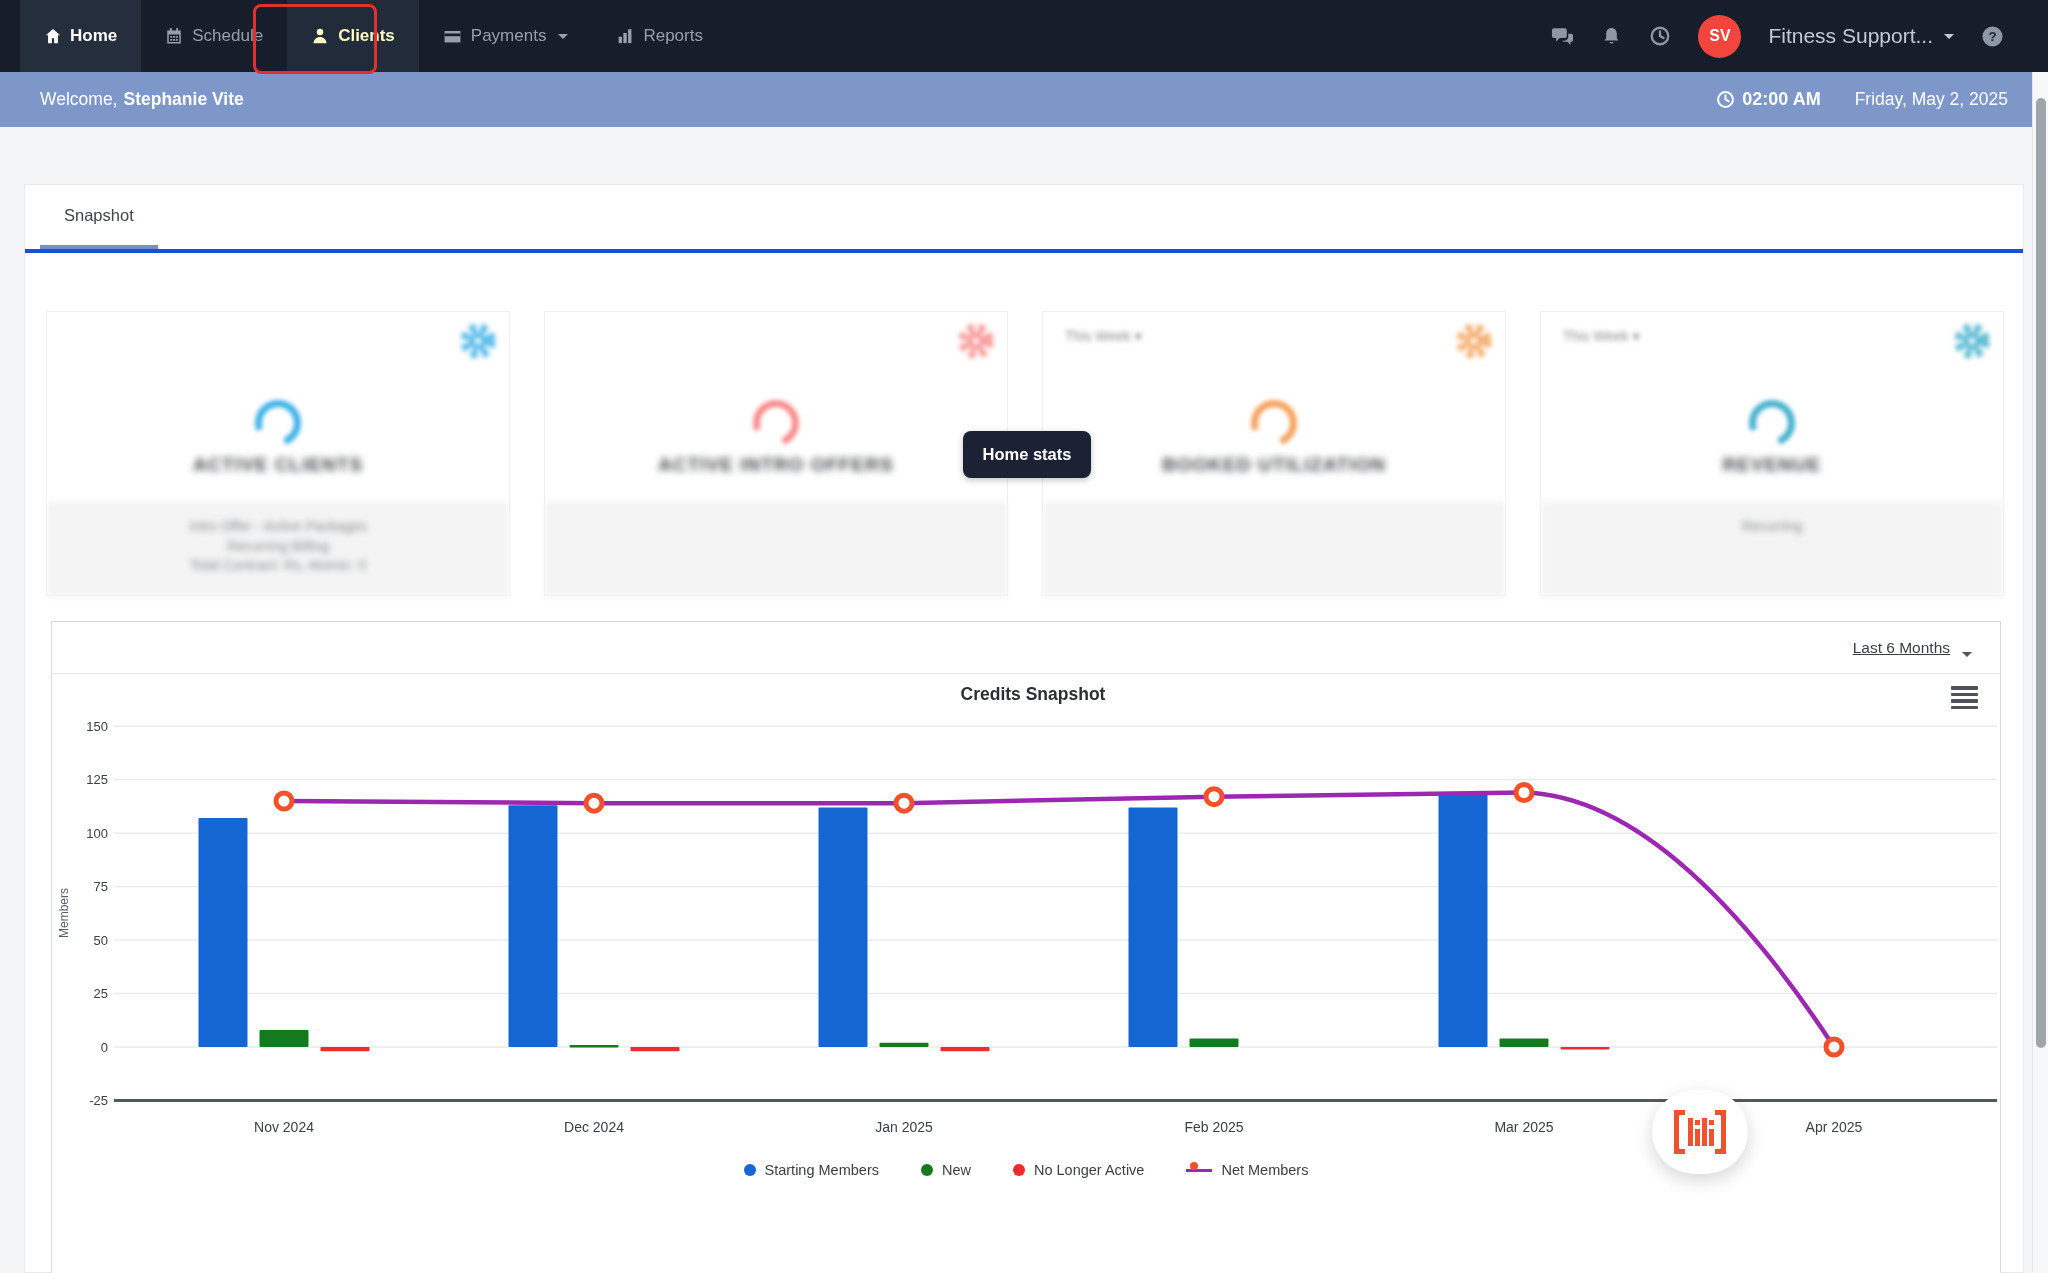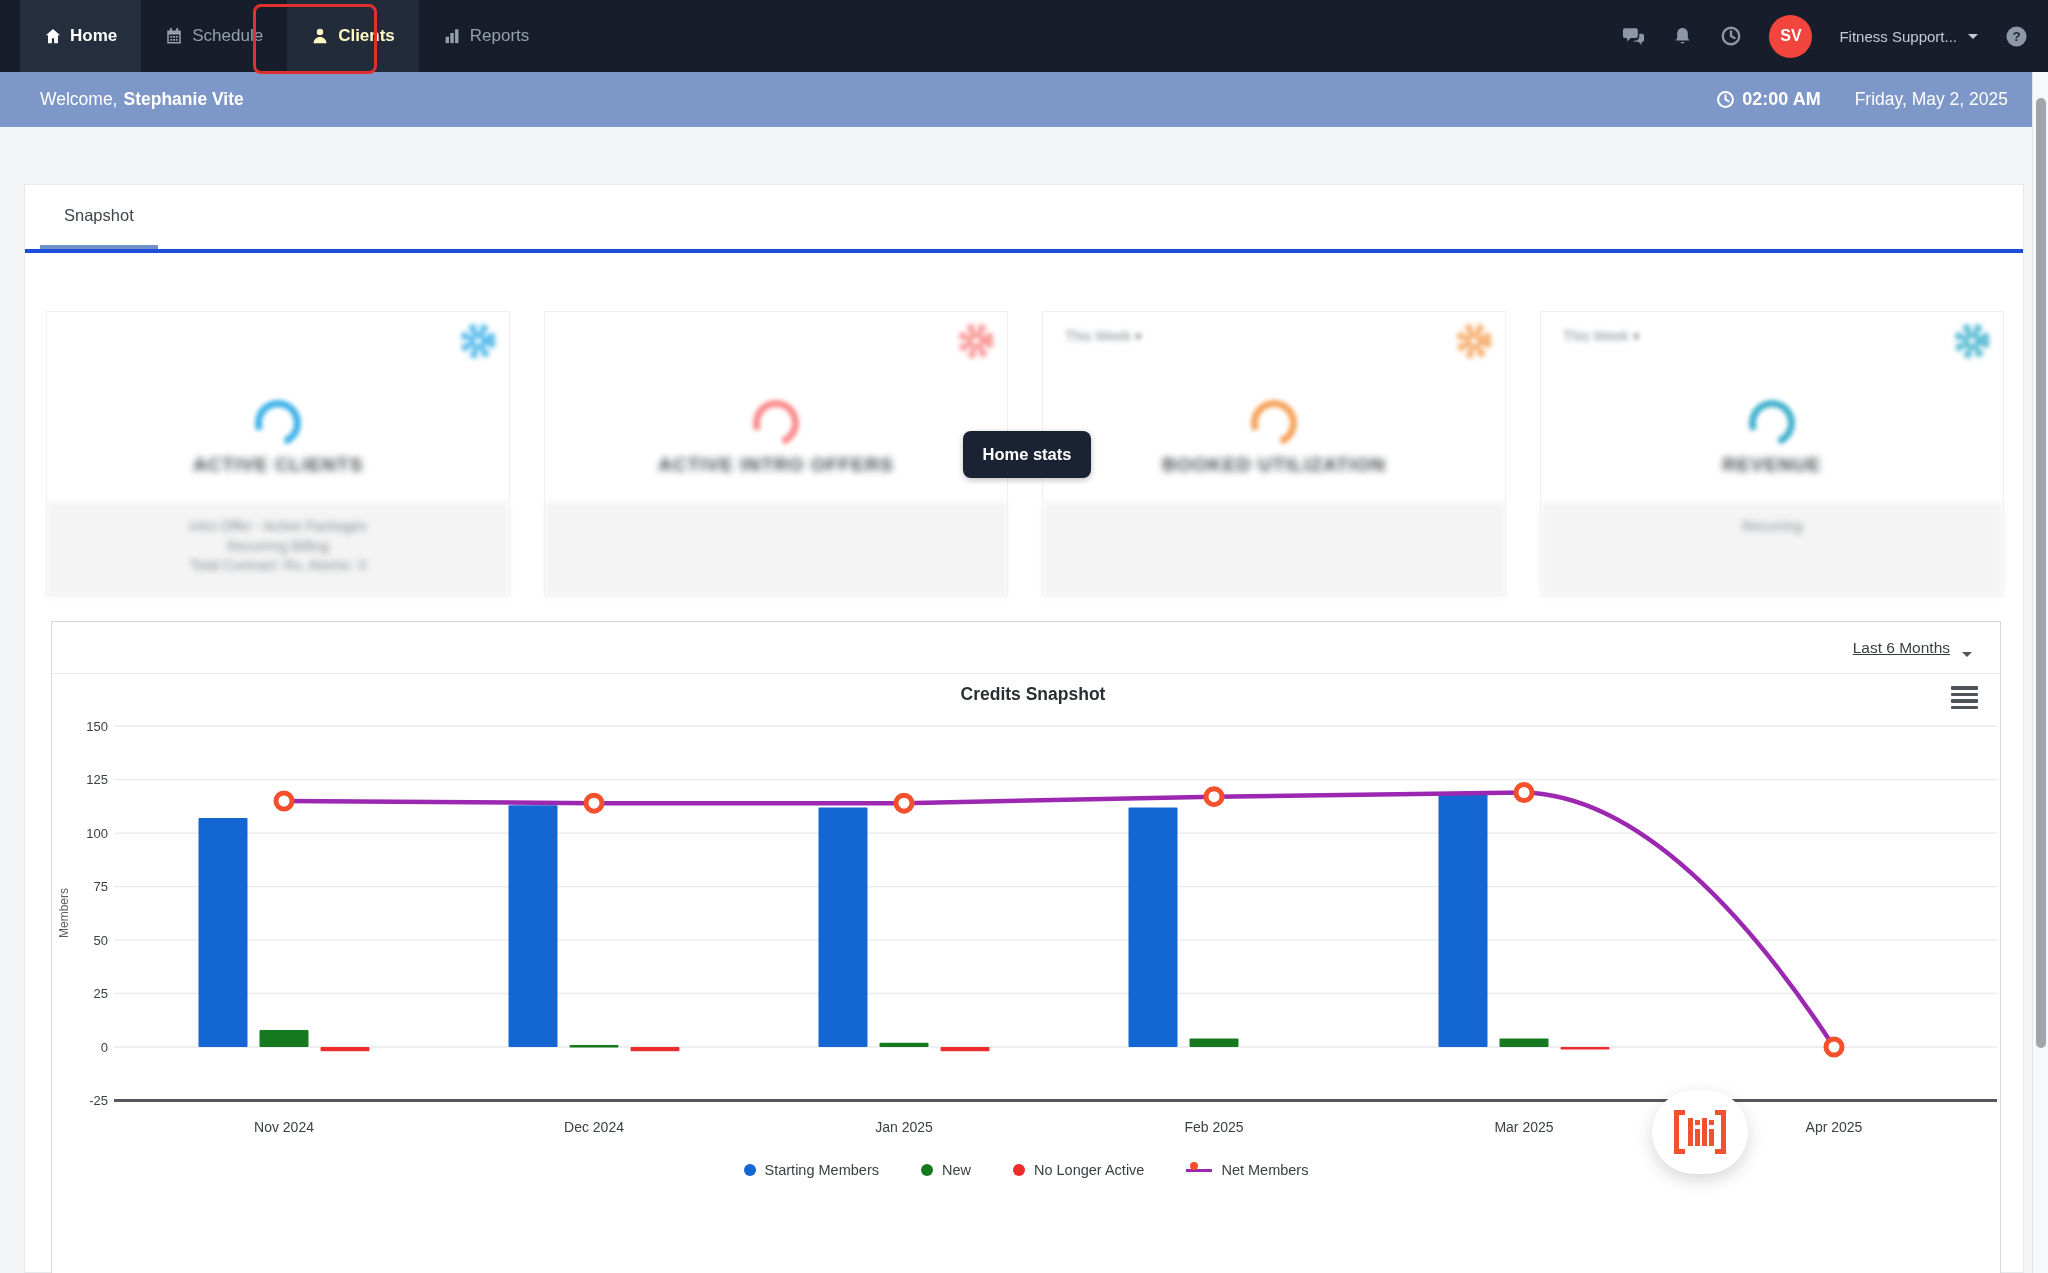--- a/index.html
+++ b/index.html
@@ -13,25 +13,25 @@
   .topnav{position:absolute;left:0;top:0;width:2048px;height:72px;background:#171d2b;
     display:flex;align-items:stretch;padding-left:20px;z-index:20;}
   .nav-items{display:flex;align-items:stretch;}
   .nav-item{display:flex;align-items:center;gap:9px;padding:0 24px;color:#96a0ad;
     font-size:17px;font-weight:500;cursor:pointer;}
   .nav-item.active{background:#242e3c;color:#ffffff;font-weight:700;gap:8px;}
   .nav-item.hilite{background:#212b39;color:#fef9c3;font-weight:700;}
   .nav-item svg{display:block;}
   .caret{display:inline-block;width:0;height:0;border-left:5px solid transparent;
     border-right:5px solid transparent;border-top:5.5px solid currentColor;margin-left:3px;}
-  .nav-right{margin-left:auto;display:flex;align-items:center;gap:27px;padding-right:20px;color:#8d97a5;}
+  .nav-right{margin-left:auto;display:flex;align-items:center;gap:27px;padding-right:44px;color:#8d97a5;}
   .nav-right .icon-btn{display:flex;align-items:center;cursor:pointer;}
   .avatar{width:43px;height:43px;border-radius:50%;background:#f2453d;color:#fff;
     display:flex;align-items:center;justify-content:center;font-size:16px;font-weight:700;}
-  .account{display:flex;align-items:center;gap:8px;color:#c3cad3;font-size:15px;cursor:pointer;}
+  .account{display:flex;align-items:center;gap:8px;color:#c3cad3;font-size:21px;cursor:pointer;}
   .annotation-box{position:absolute;left:253px;top:4px;width:124px;height:70px;
     border:3.5px solid #e0312d;border-radius:8px;z-index:60;pointer-events:none;}
   
   .welcome{position:absolute;left:0;top:72px;width:2048px;height:55px;background:#7d97c9;
     color:#fff;display:flex;align-items:center;padding:4px 40px;font-size:17.5px;z-index:10;}
   .welcome .uname{font-weight:700;margin-left:6px;}
   .welcome-right{margin-left:auto;display:flex;align-items:center;gap:34px;}
   .time-chip{display:flex;align-items:center;gap:7px;font-weight:700;font-size:18px;}
   .date-chip{font-size:17.5px;font-weight:500;}
   
@@ -121,20 +121,30 @@
           <span>Schedule</span>
         </div>
         <div class="nav-item hilite">
           <span>
             <svg viewBox="0 0 24 24" width="18" height="18">
               <circle fill="currentColor" cx="12" cy="6.6" r="4.3"></circle>
               <path fill="currentColor" d="M3.4 21.5c.4-5.1 4-8.2 8.6-8.2s8.2 3.1 8.6 8.2Z"></path>
             </svg>
           </span>
           <span>Clients</span>
+        </div>
+        <div class="nav-item">
+          <span>
+            <svg viewBox="0 0 24 24" width="19" height="19">
+              <path fill="currentColor" d="M2 5h20v14.5H2Z"></path>
+              <rect x="2" y="8.2" width="20" height="3.4" fill="#171d2b"></rect>
+            </svg>
+          </span>
+          <span>Payments</span>
+          <span class="caret"></span>
         </div>
         <div class="nav-item">
           <span>
             <svg viewBox="0 0 24 24" width="18" height="18">
               <rect fill="currentColor" x="3.5" y="13" width="4.5" height="8.5"></rect>
               <rect fill="currentColor" x="9.8" y="8" width="4.5" height="13.5"></rect>
               <rect fill="currentColor" x="16.1" y="3" width="4.5" height="18.5"></rect>
             </svg>
           </span>
           <span>Reports</span>

